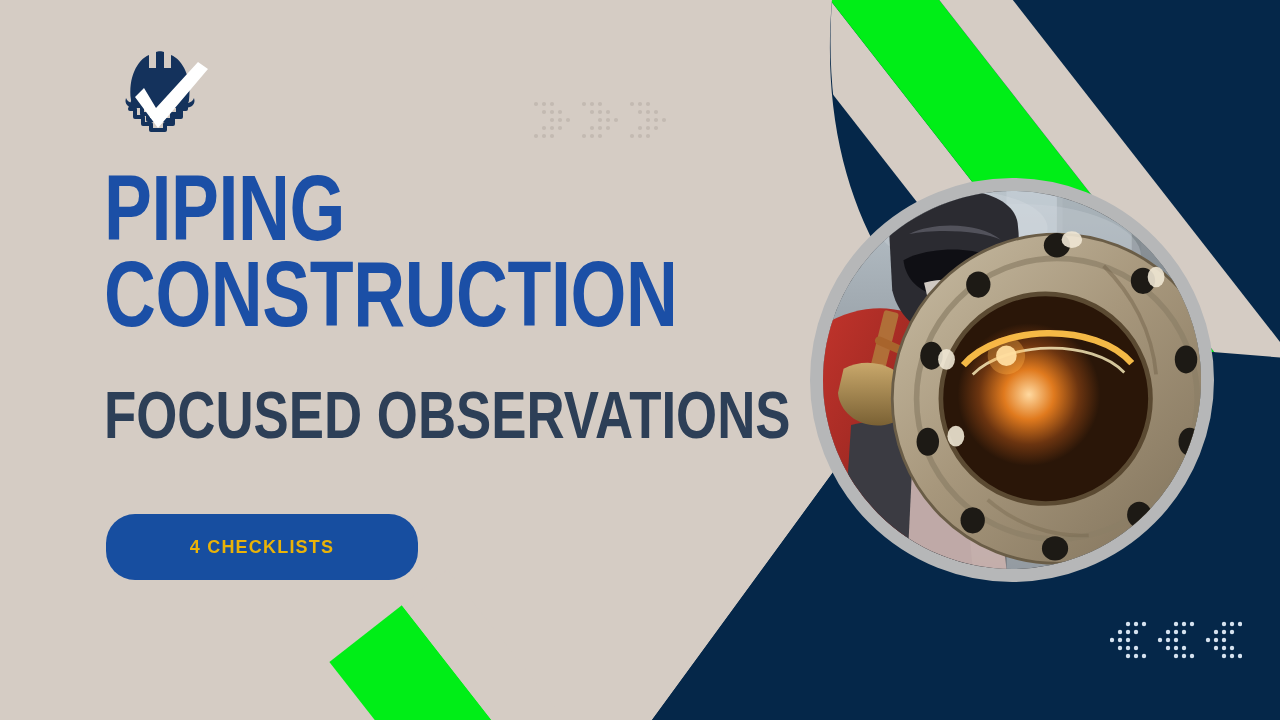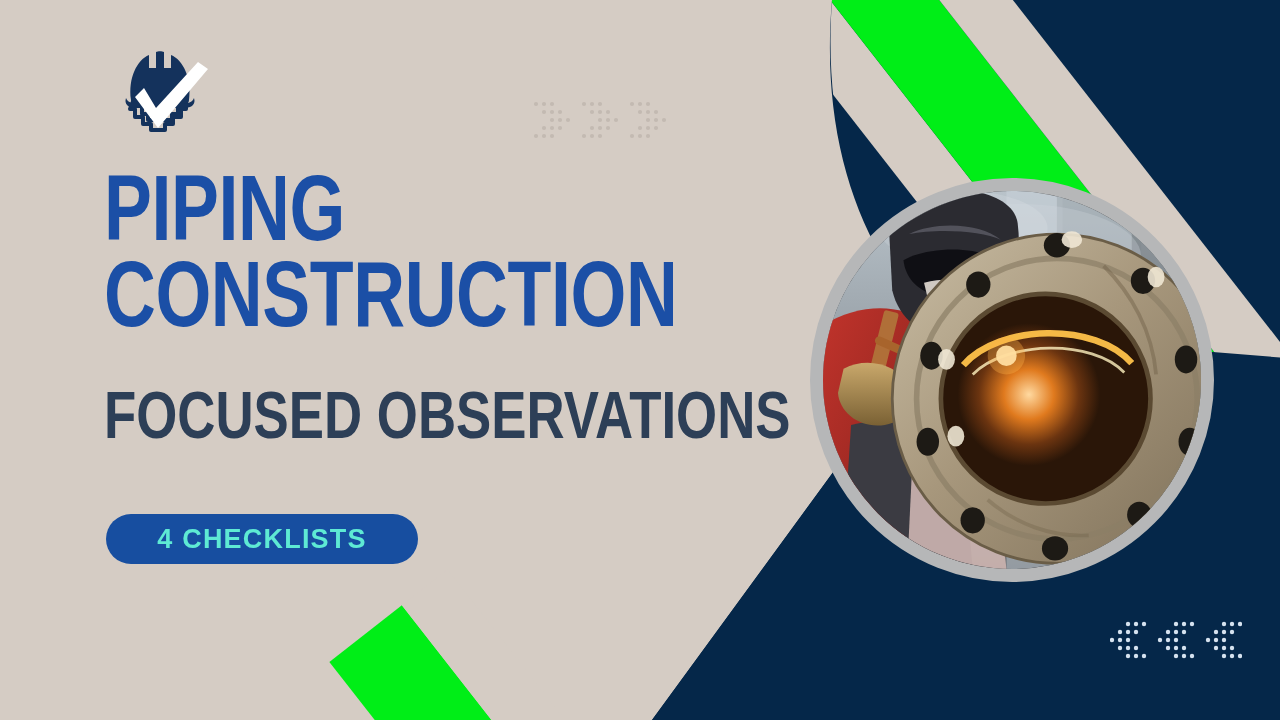--- a/index.html
+++ b/index.html
@@ -51,27 +51,27 @@
     color:#2d3f57;
     text-transform:uppercase;
     transform:scaleX(0.80);
     transform-origin:left center;
     white-space:nowrap;
   }
 
   
   .badge {
     position:absolute; left:74px; top:514px;
-    width:312px; height:50px;
+    width:312px; height:66px;
     background:#174ea0;
     border-radius:29px;
     display:flex; align-items:center; justify-content:center;
-    color:#5eead4;
+    color:#eab308;
     font-weight:700;
-    font-size:27px;
+    font-size:18px;
     letter-spacing:1.2px;
     text-transform:uppercase;
     cursor:pointer;
     border:none;
     font-family:"Liberation Sans", sans-serif;
   }
 
   
   .photo-circle {
     position:absolute; left:778px; top:178px;

